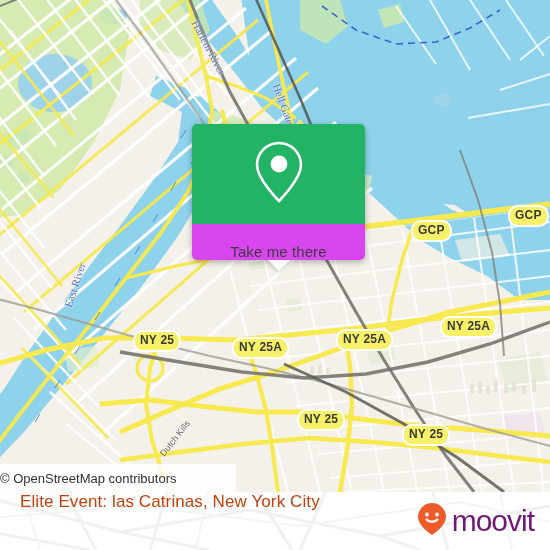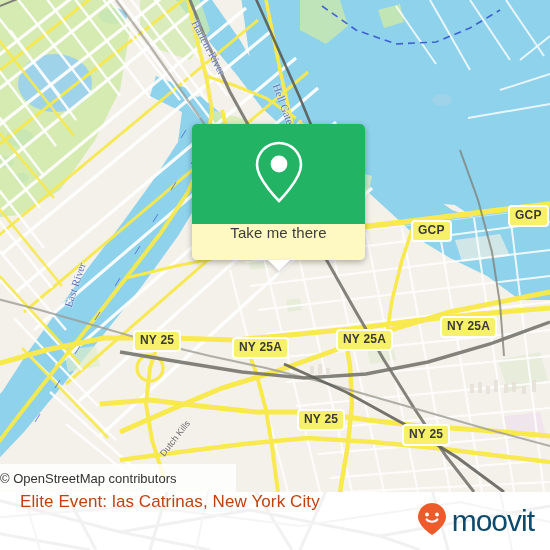--- a/index.html
+++ b/index.html
@@ -35,21 +35,21 @@
     width: 550px;
     height: 492px;
     display: block;
   }
 
   
   .shield {
     position: absolute;
     background: #f7f069;
     border: 2px solid #ffffff;
-    border-radius: 4px;
+    border-radius: 10px;
     color: #3a3a36;
     font-family: "Liberation Sans", sans-serif;
     font-weight: bold;
     font-size: 12px;
     line-height: 15px;
     padding: 1px 5px 2px 5px;
     white-space: nowrap;
     letter-spacing: 0.2px;
     box-sizing: border-box;
   }
@@ -88,25 +88,25 @@
   #callout-head {
     background: #22b464;
     height: 100px;
     border-radius: 5px 5px 0 0;
     display: flex;
     align-items: center;
     justify-content: center;
   }
   #callout-foot {
     position: relative;
-    background: #fef9c3;
+    background: #d946ef;
     height: 36px;
     border-radius: 0 0 5px 5px;
     display: flex;
-    align-items: flex-start;
+    align-items: flex-end;
     justify-content: center;
   }
   #callout-foot .label {
     color: #3c3c3c;
     font-size: 15px;
     font-family: "Liberation Sans", sans-serif;
     letter-spacing: .1px;
   }
   #callout-tail {
     position: absolute;
@@ -169,21 +169,21 @@
   #brand {
     position: absolute;
     right: 16px;
     top: 0;
     height: 58px;
     display: flex;
     align-items: center;
     gap: 5px;
   }
   #brand .brandtext {
-    color: #0c4a6e;
+    color: #701a75;
     font-size: 30px;
     font-family: "Liberation Sans", sans-serif;
     letter-spacing: -1.0px;
     line-height: 30px;
     font-weight: 400;
   }
 </style>
 </head>
 <body>
 

